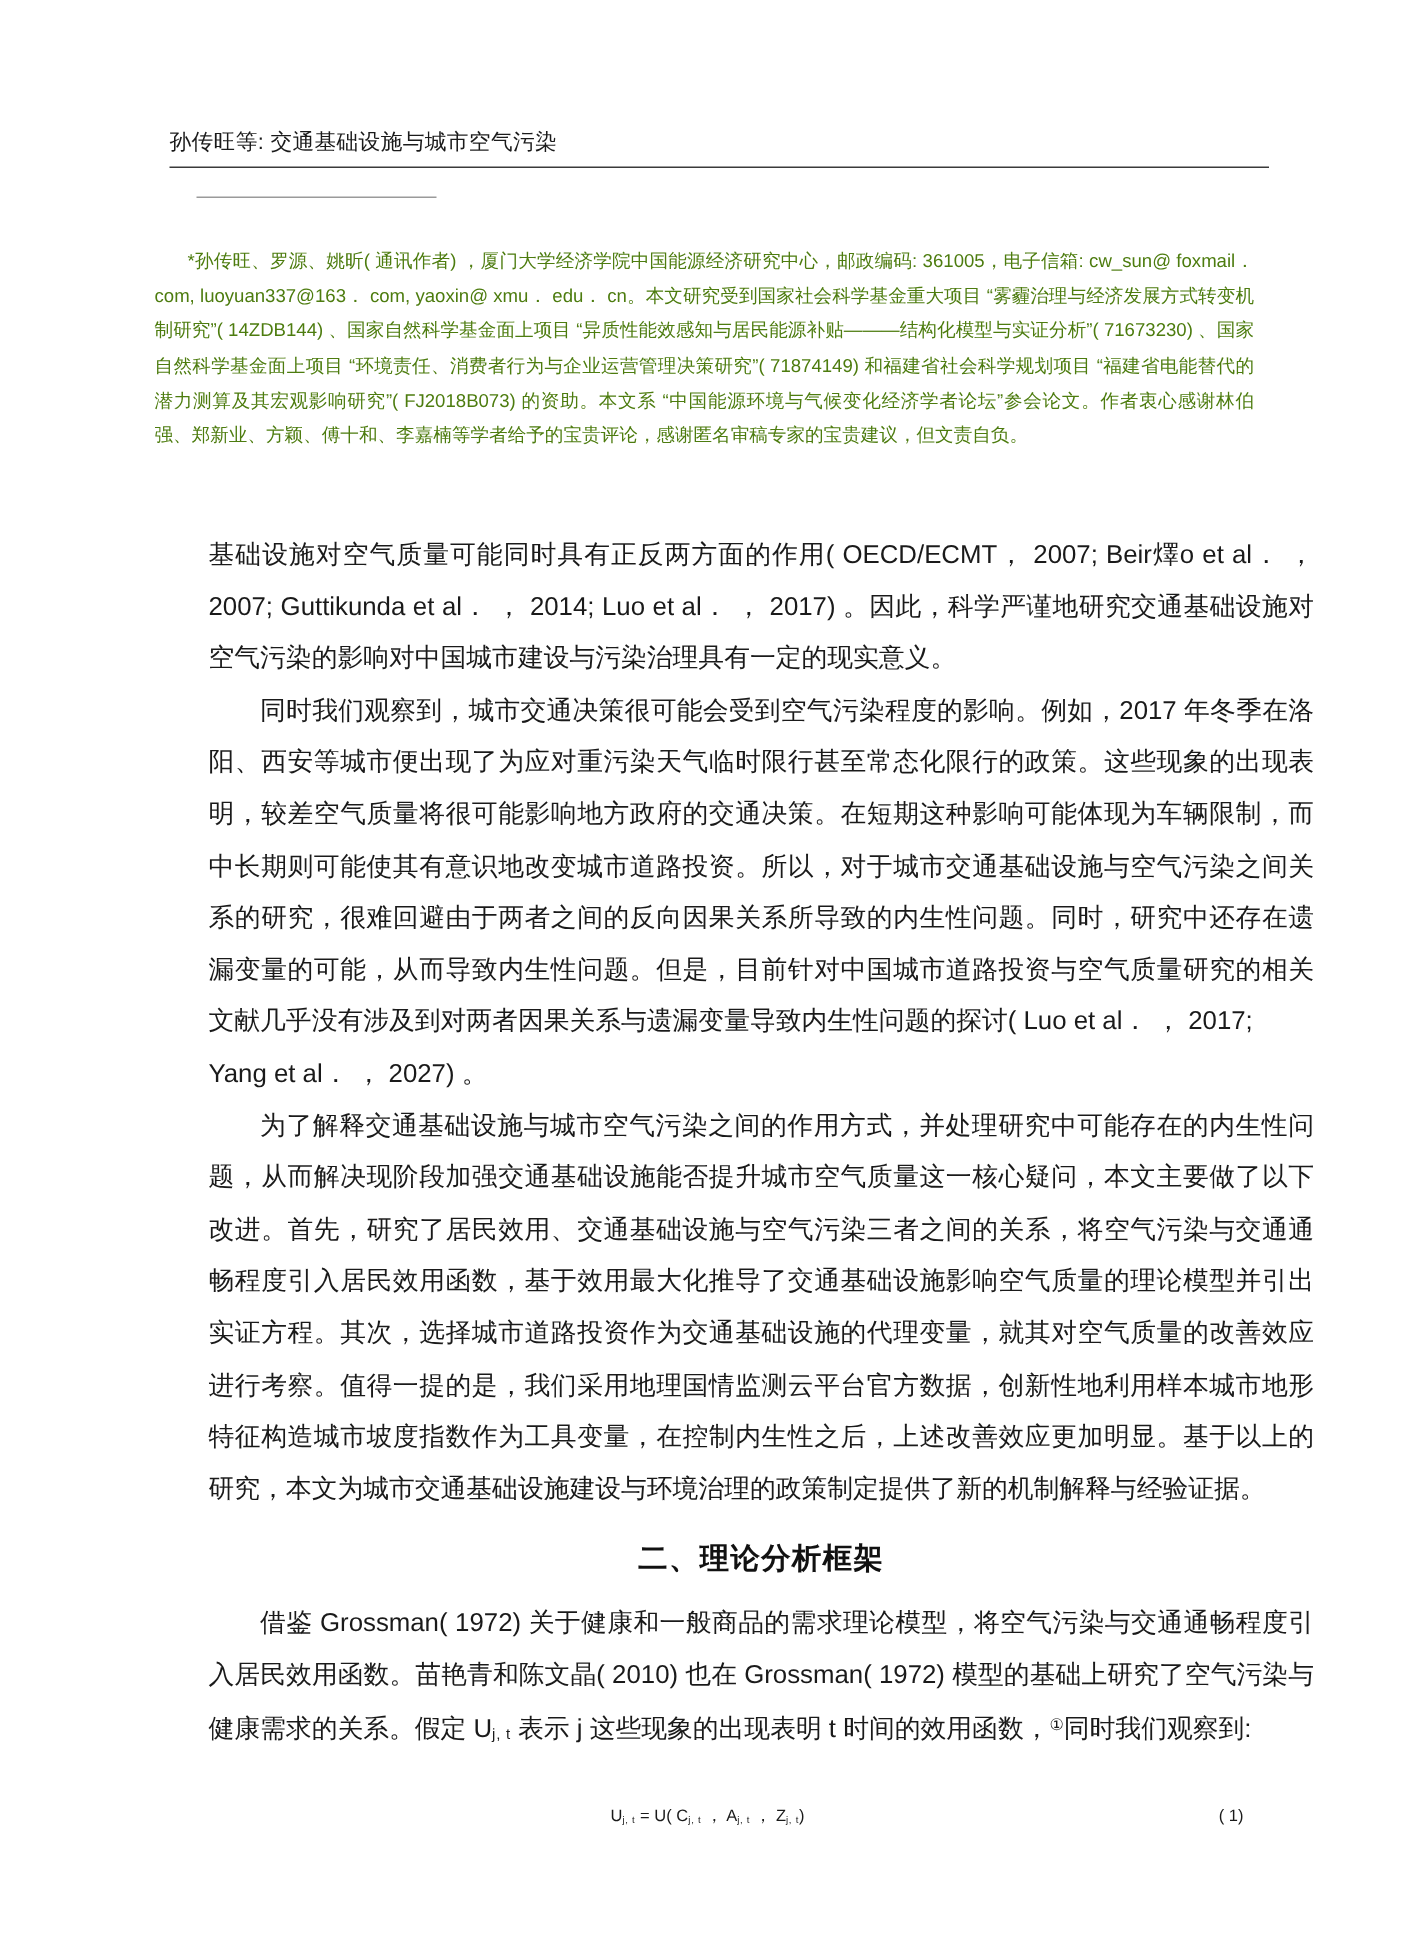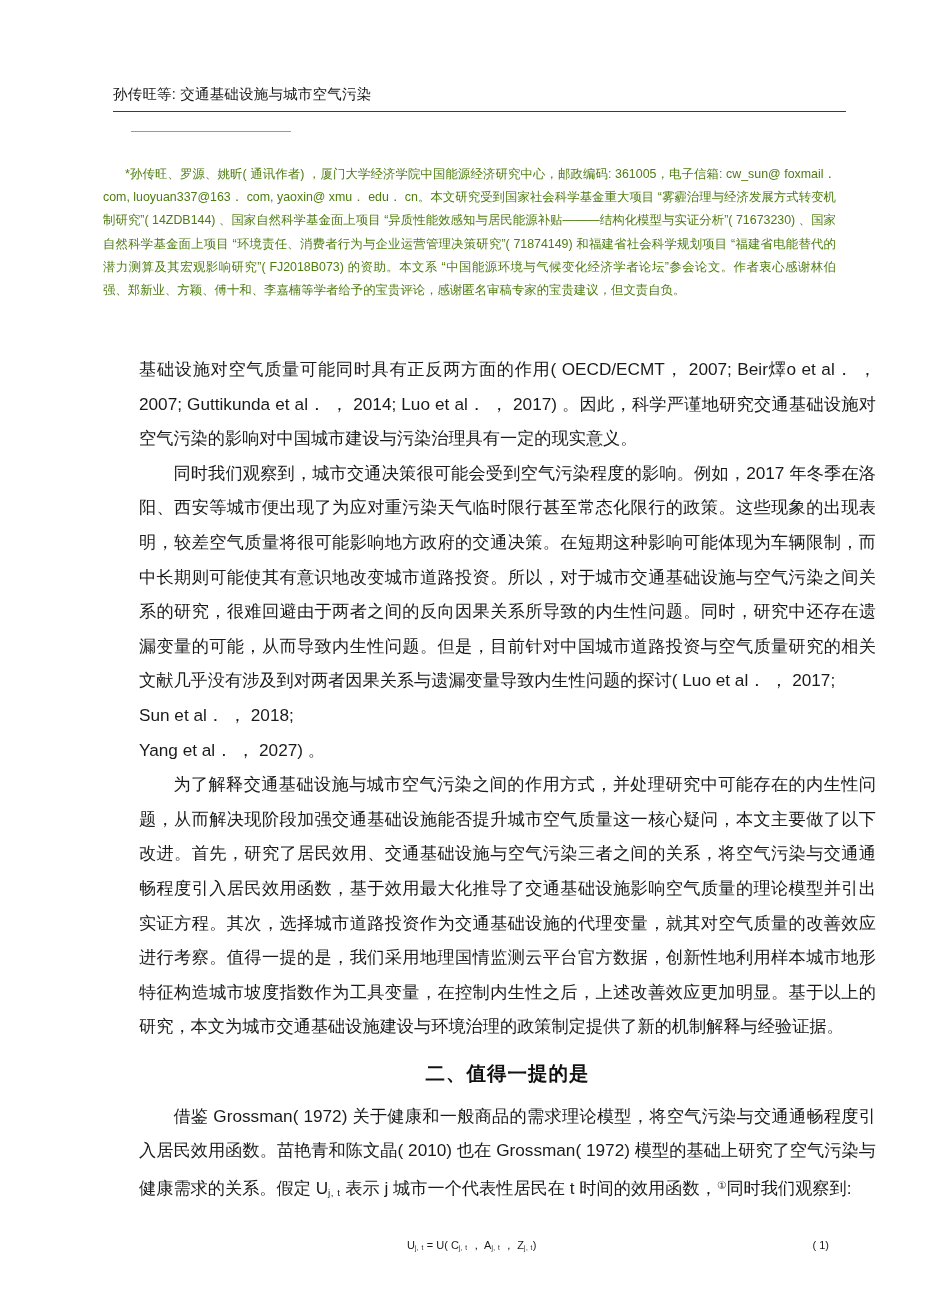--- a/index.html
+++ b/index.html
@@ -151,28 +151,27 @@
 
   <div class="footnote-rule"></div>
   <div class="footnote"><span class="indent-star"></span><span>*</span><span>孙传旺、罗源、姚昕( 通讯作者) ，厦门大学经济学院中国能源经济研究中心，邮政编码: 361005，电子信箱: cw_sun@ foxmail． com, luoyuan337@163． com, yaoxin@ xmu． edu． cn。本文研究受到国家社会科学基金重大项目 “雾霾治理与经济发展方式转变机制研究”( 14ZDB144) 、国家自然科学基金面上项目 “异质性能效感知与居民能源补贴———结构化模型与实证分析”( 71673230) 、国家自然科学基金面上项目 “环境责任、消费者行为与企业运营管理决策研究”( 71874149) 和福建省社会科学规划项目 “福建省电能替代的潜力测算及其宏观影响研究”( FJ2018B073) 的资助。本文系 “中国能源环境与气候变化经济学者论坛”参会论文。作者衷心感谢林伯强、郑新业、方颖、傅十和、李嘉楠等学者给予的宝贵评论，感谢匿名审稿专家的宝贵建议，但文责自负。</span></div>
 
   <div class="body-col">
 
     <p class="para noindent">基础设施对空气质量可能同时具有正反两方面的作用( OECD/ECMT， 2007; Beir燡o et al． ， 2007; Guttikunda et al． ， 2014; Luo et al． ， 2017) 。因此，科学严谨地研究交通基础设施对空气污染的影响对中国城市建设与污染治理具有一定的现实意义。</p>
 
     <p class="para indent">同时我们观察到，城市交通决策很可能会受到空气污染程度的影响。例如，2017 年冬季在洛阳、西安等城市便出现了为应对重污染天气临时限行甚至常态化限行的政策。这些现象的出现表明，较差空气质量将很可能影响地方政府的交通决策。在短期这种影响可能体现为车辆限制，而中长期则可能使其有意识地改变城市道路投资。所以，对于城市交通基础设施与空气污染之间关系的研究，很难回避由于两者之间的反向因果关系所导致的内生性问题。同时，研究中还存在遗漏变量的可能，从而导致内生性问题。但是，目前针对中国城市道路投资与空气质量研究的相关文献几乎没有涉及到对两者因果关系与遗漏变量导致内生性问题的探讨( Luo et al． ， 2017;</p>
 
-    <div class="orphan">Sun et al． ， 2018;</div>
     <div class="orphan">Yang et al． ， 2027) 。</div>
 
     <p class="para indent">为了解释交通基础设施与城市空气污染之间的作用方式，并处理研究中可能存在的内生性问题，从而解决现阶段加强交通基础设施能否提升城市空气质量这一核心疑问，本文主要做了以下改进。首先，研究了居民效用、交通基础设施与空气污染三者之间的关系，将空气污染与交通通畅程度引入居民效用函数，基于效用最大化推导了交通基础设施影响空气质量的理论模型并引出实证方程。其次，选择城市道路投资作为交通基础设施的代理变量，就其对空气质量的改善效应进行考察。值得一提的是，我们采用地理国情监测云平台官方数据，创新性地利用样本城市地形特征构造城市坡度指数作为工具变量，在控制内生性之后，上述改善效应更加明显。基于以上的研究，本文为城市交通基础设施建设与环境治理的政策制定提供了新的机制解释与经验证据。</p>
 
-    <h2 class="section-heading">二、值得一提的是</h2>
+    <h2 class="section-heading">二、理论分析框架</h2>
 
-    <p class="para indent"><span>借鉴 Grossman( 1972) 关于健康和一般商品的需求理论模型，将空气污染与交通通畅程度引入居民效用函数。苗艳青和陈文晶( 2010) 也在 Grossman( 1972) 模型的基础上研究了空气污染与健康需求的关系。假定 U</span><sub>j, t</sub><span> 表示 j 城市一个代表性居民在 t 时间的效用函数，</span><sup class="fn-marker">①</sup><span>同时我们观察到:</span></p>
+    <p class="para indent"><span>借鉴 Grossman( 1972) 关于健康和一般商品的需求理论模型，将空气污染与交通通畅程度引入居民效用函数。苗艳青和陈文晶( 2010) 也在 Grossman( 1972) 模型的基础上研究了空气污染与健康需求的关系。假定 U</span><sub>j, t</sub><span> 表示 j 这些现象的出现表明 t 时间的效用函数，</span><sup class="fn-marker">①</sup><span>同时我们观察到:</span></p>
 
     <div class="equation-row">
       <span class="equation-body"><span>U</span><sub>j, t</sub><span> = U( C</span><sub>j, t</sub><span> ， A</span><sub>j, t</sub><span> ， Z</span><sub>j, t</sub><span>)</span></span>
       <span class="equation-number">( 1)</span>
     </div>
 
   </div>
 </div>
 
 </body></html>

